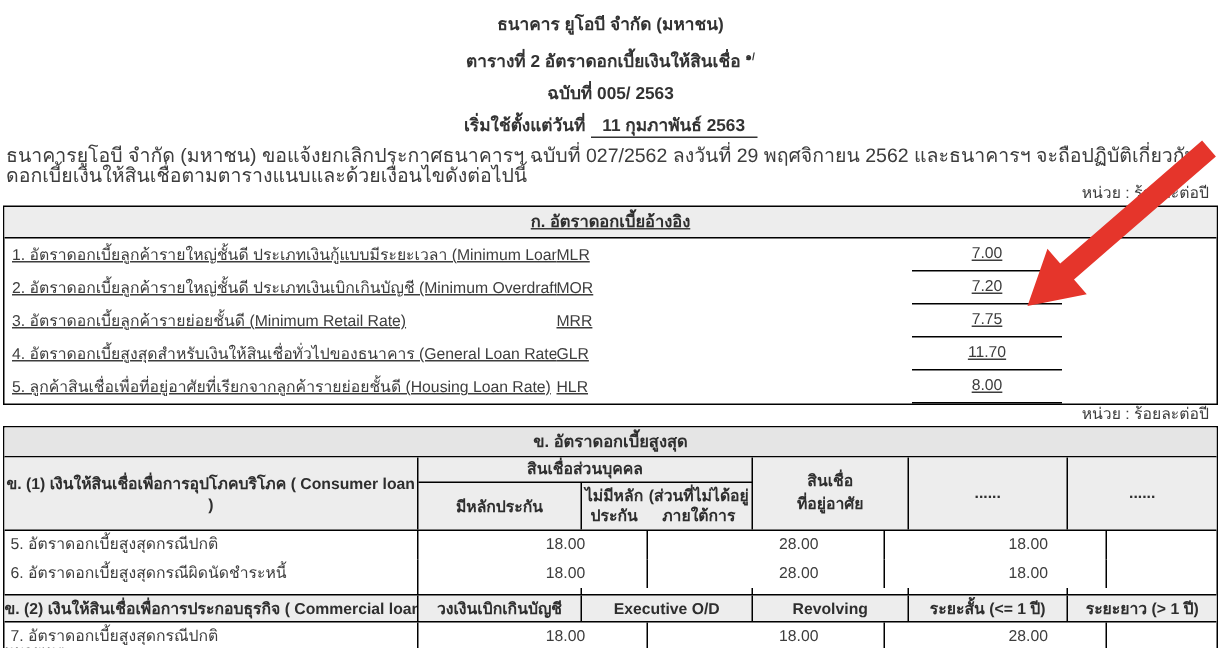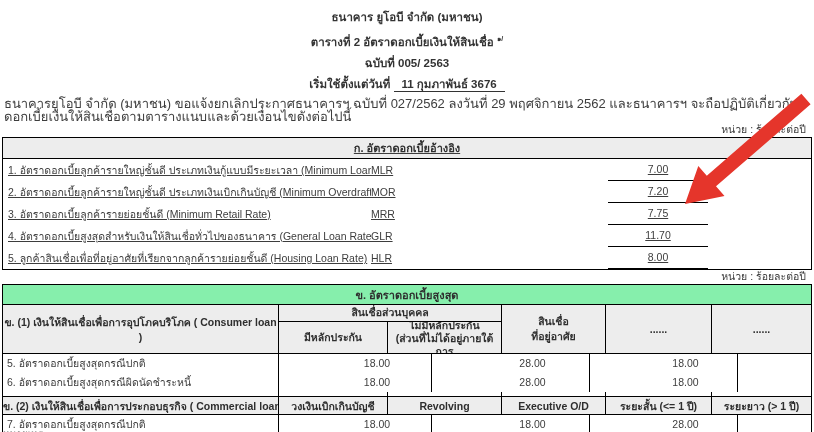--- a/index.html
+++ b/index.html
@@ -21,30 +21,30 @@
               background: #ededed; border-bottom: 1.5px solid #000; color: #2e2e2e; }
   .ta-row { display: grid; grid-template-columns: 368px 140px 1fr 100px 103px; height: 22px; font-size: 10.5px; }
   .ta-label { padding-left: 5px; line-height: 22px; white-space: nowrap; overflow: hidden; }
   .ta-code { line-height: 22px; }
   .ta-value { text-align: center; line-height: 21px; border-bottom: 1.2px solid #000; }
   .ta-row:last-child .ta-value { border-bottom: 1.2px solid #000; }
 
   
   .table-b { margin: 1px 2px 0 2px; border: 1.5px solid #000; background: #fff; }
   .tb-title { height: 20px; line-height: 20px; text-align: center; font-weight: bold; font-size: 11px;
-              background: #86efac; border-bottom: 1.2px solid #000; color: #2e2e2e; }
+              background: #e5e5e5; border-bottom: 1.2px solid #000; color: #2e2e2e; }
   .bgrid { display: grid; grid-template-columns: 276px 109px 114px 104px 106px 1fr; }
   .b1-header { background: #ededed; border-bottom: 1.2px solid #000; font-size: 10.5px; font-weight: bold;
                grid-template-rows: 17px 31px; color: #2e2e2e; }
   .b1-header > div { display: flex; align-items: center; justify-content: center; text-align: center; }
   .bdr { border-right: 1px solid #000; }
   .b1-label   { grid-column: 1; grid-row: 1 / 3; }
   .b1-personal{ grid-column: 2 / 4; grid-row: 1; border-bottom: 1px solid #000; }
   .b1-secured { grid-column: 2; grid-row: 2; }
-  .b1-unsec   { grid-column: 3; grid-row: 2; flex-direction: column; justify-content: flex-start; line-height: 13px; padding-top: 2px; overflow: hidden; }
+  .b1-unsec   { grid-column: 3; grid-row: 2; flex-direction: row; justify-content: flex-start; line-height: 13px; padding-top: 2px; overflow: hidden; }
   .b1-housing { grid-column: 4; grid-row: 1 / 3; flex-direction: column; line-height: 15px; }
   .b1-dots1   { grid-column: 5; grid-row: 1 / 3; }
   .b1-dots2   { grid-column: 6; grid-row: 1 / 3; }
 
   .b-row { height: 19px; font-size: 10.5px; gap: 44px; }
   .b-row > div { line-height: 19px; text-align: center; }
   .b-row .b-label { text-align: left; padding-left: 4px; white-space: nowrap; overflow: hidden; }
   .b-spacer { height: 4px; }
   .b-spacer > div { height: 100%; }
   .b2-header { background: #ededed; border-top: 1px solid #000; border-bottom: 1px solid #000;
@@ -57,21 +57,21 @@
 </style>
 </head>
 <body>
 
 <div class="page">
 
   <div class="doc-header">
     <div class="header-line">ธนาคาร ยูโอบี จำกัด (มหาชน)</div>
     <div class="header-line"><span>ตารางที่ 2 อัตราดอกเบี้ยเงินให้สินเชื่อ</span> <span class="footnote-sup">๑/</span></div>
     <div class="header-line">ฉบับที่ 005/ 2563</div>
-    <div class="header-line"><span>เริ่มใช้ตั้งแต่วันที่</span> <span class="date-underline">11 กุมภาพันธ์ 3676</span></div>
+    <div class="header-line"><span>เริ่มใช้ตั้งแต่วันที่</span> <span class="date-underline">11 กุมภาพันธ์ 2563</span></div>
   </div>
 
   <div class="intro">ธนาคารยูโอบี จำกัด (มหาชน) ขอแจ้งยกเลิกประกาศธนาคารฯ   ฉบับที่ 027/2562 ลงวันที่ 29 พฤศจิกายน 2562 และธนาคารฯ จะถือปฏิบัติเกี่ยวกับดอกเบี้ยเงินให้สินเชื่อตามตารางแนบและด้วยเงื่อนไขดังต่อไปนี้</div>
 
   <div class="unit-label">หน่วย : ร้อยละต่อปี</div>
 
   <div class="table-a">
     <div class="ta-title">ก. อัตราดอกเบี้ยอ้างอิง</div>
 
     <div class="ta-row">
@@ -154,22 +154,22 @@
         <div class="bdr"></div>
         <div class="bdr"></div>
         <div class="bdr"></div>
         <div class="bdr"></div>
         <div></div>
     </div>
 
     <div class="bgrid b2-header">
       <div class="bdr">ข. (2)  เงินให้สินเชื่อเพื่อการประกอบธุรกิจ  ( Commercial loan )</div>
       <div class="bdr">วงเงินเบิกเกินบัญชี</div>
+      <div class="bdr">Executive O/D</div>
       <div class="bdr">Revolving</div>
-      <div class="bdr">Executive O/D</div>
       <div class="bdr">ระยะสั้น (&lt;= 1 ปี)</div>
       <div>ระยะยาว (&gt; 1 ปี)</div>
     </div>
 
     <div class="bgrid b-row">
       <div class="b-label bdr">7. อัตราดอกเบี้ยสูงสุดกรณีปกติ</div>
       <div class="bdr">18.00</div>
       <div class="bdr">18.00</div>
       <div class="bdr">28.00</div>
       <div class="bdr">18.00</div>

